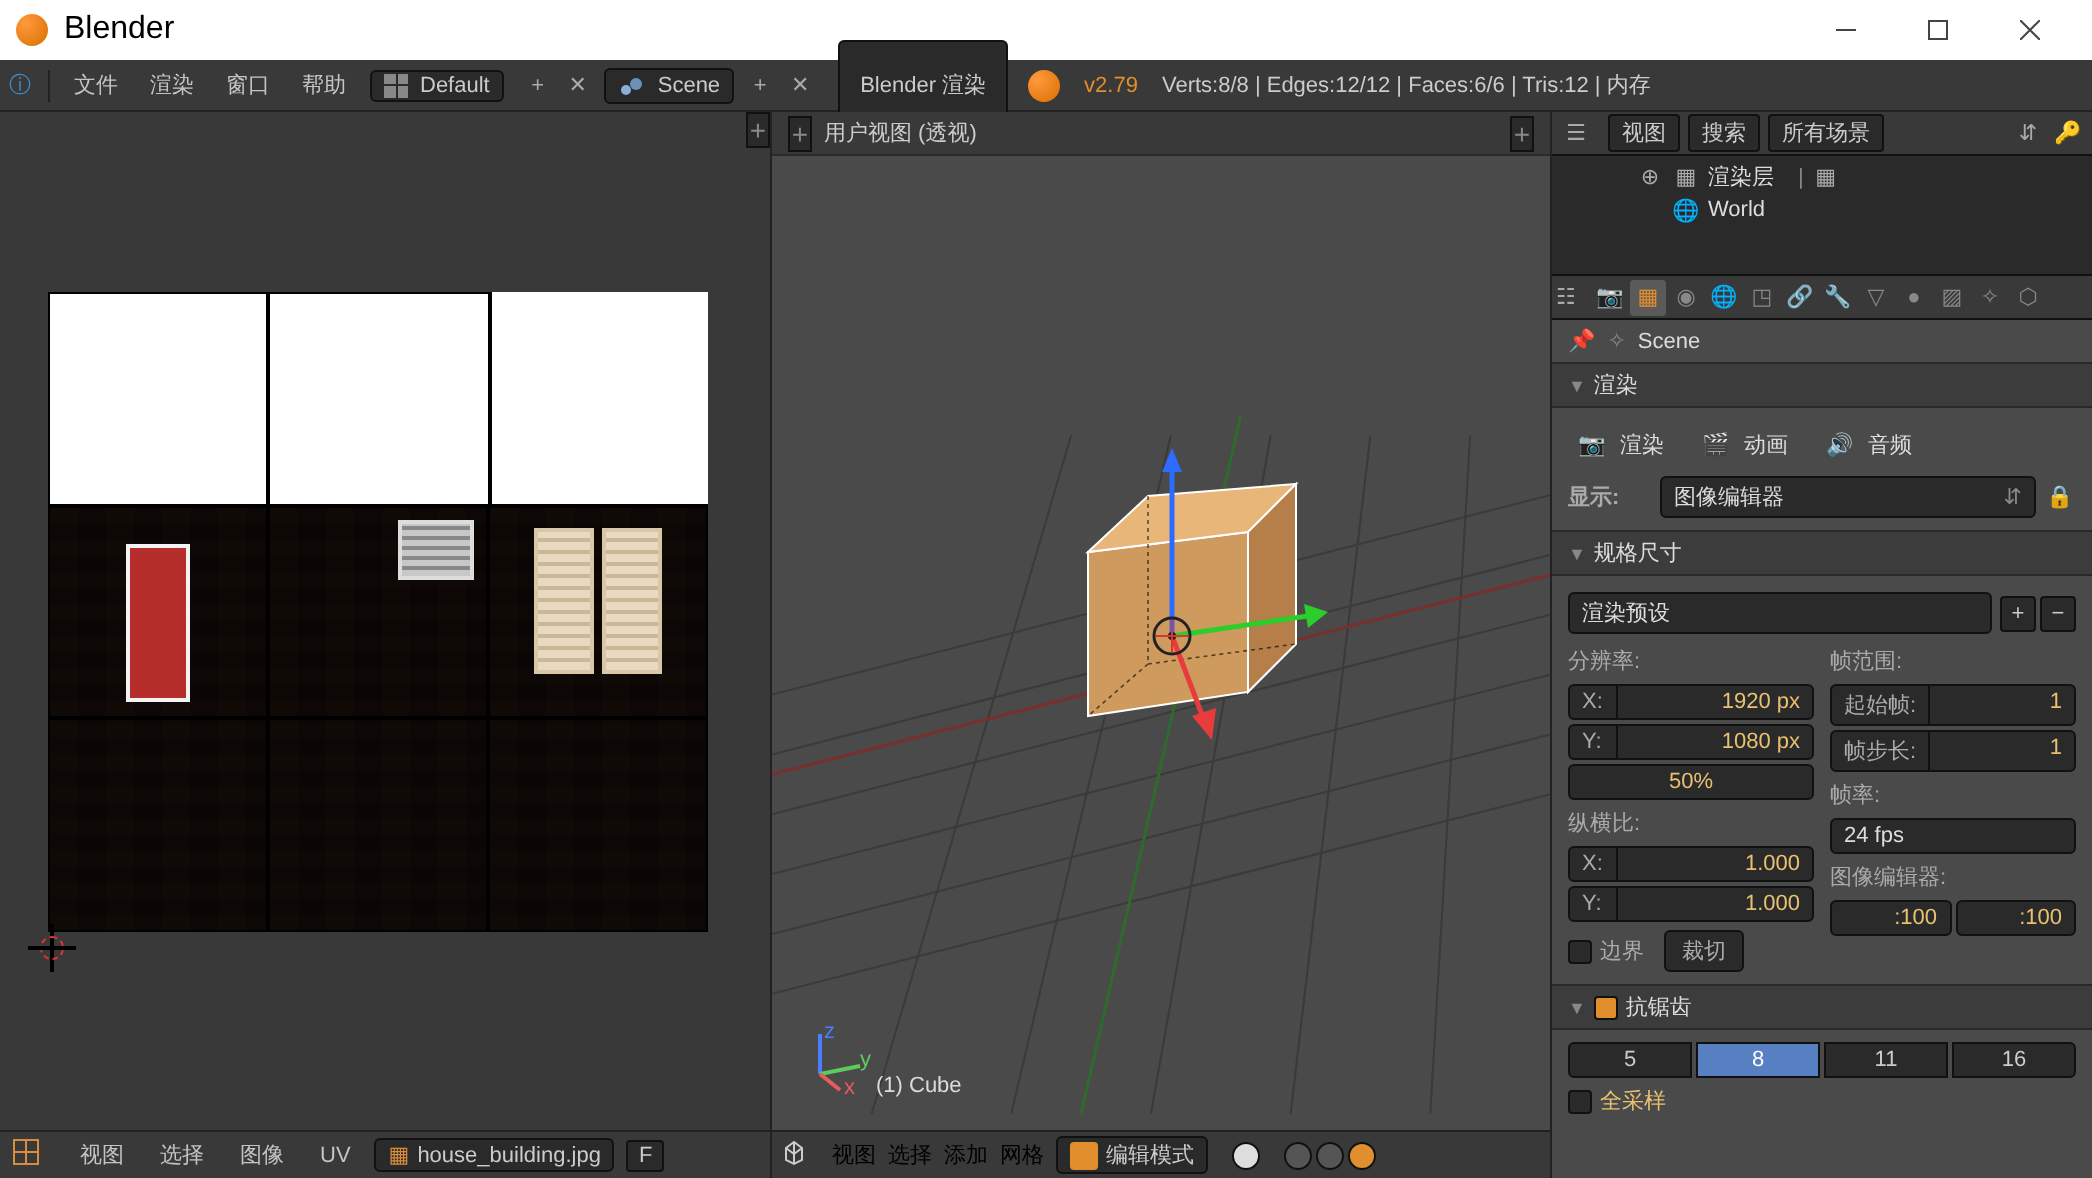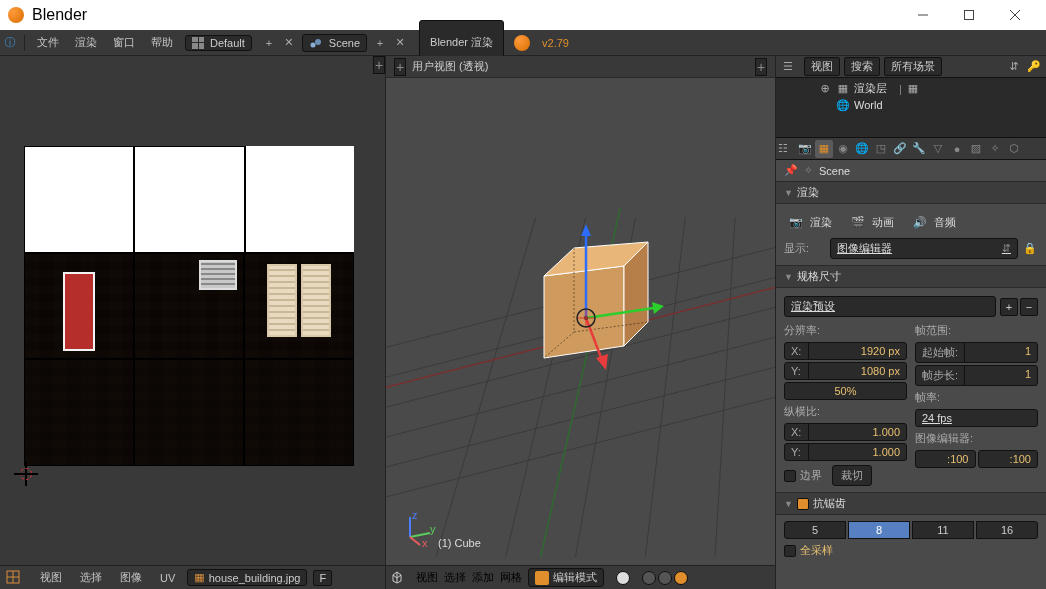--- a/index.html
+++ b/index.html
@@ -74,22 +74,22 @@
 .prop-tab.active { background:#5a5a5a; color:#e08f2c; }
 .prop-body { flex:1; overflow:hidden; background:#4a4a4a; }
 .prop-header { display:flex; align-items:center; padding:4px 8px; gap:6px; color:#ddd; background:#4a4a4a; }
 .panel-hdr { background:#3c3c3c; padding:3px 8px; color:#ddd; display:flex; align-items:center; gap:4px; border-top:1px solid #2a2a2a; border-bottom:1px solid #2a2a2a; }
 .panel-hdr .tri { color:#888; font-size:9px; }
 .panel-content { padding:4px 8px; background:#4a4a4a; }
 .btn-row { display:flex; gap:10px; padding:4px 0; }
 .action-btn { display:flex; align-items:center; gap:6px; color:#ddd; padding:2px 4px; }
 .action-btn .aico { width:16px; height:16px; display:flex; align-items:center; justify-content:center; }
 .field-row { display:flex; align-items:center; padding:2px 0; gap:4px; }
-.field-row .label { width:42px; color:#aaa; }
-.sel-field { flex:1; background:#2a2a2a; border:1px solid #111; border-radius:3px; padding:2px 6px; color:#ddd; display:flex; align-items:center; justify-content:space-between;text-decoration:underline; }
+.field-row .label { width:42px; color:#aaa;font-weight:bold; }
+.sel-field { flex:1; background:#2a2a2a; border:1px solid #111; border-radius:3px; padding:2px 6px; color:#ddd; display:flex; align-items:center; justify-content:space-between; }
 .preset-row { display:flex; align-items:center; gap:4px; margin:4px 0; }
 .preset-row .sel-field { flex:1; }
 .plus-x { display:flex; gap:2px; }
 .plus-x .pxb { width:18px; height:18px; background:#2a2a2a; border:1px solid #111; border-radius:2px; color:#ccc; display:flex; align-items:center; justify-content:center; }
 .two-col { display:flex; gap:8px; }
 .col { flex:1; }
 .col-title { color:#aaa; padding:2px 0; }
 .numfield { display:flex; background:#2a2a2a; border:1px solid #111; border-radius:3px; margin:2px 0; overflow:hidden; }
 .numfield .nf-label { padding:2px 6px; color:#aaa; border-right:1px solid #111; min-width:24px; }
 .numfield .nf-val { flex:1; padding:2px 6px; text-align:right; color:#e8c070; }
@@ -157,20 +157,21 @@
       </div>
     <span>Scene</span>
   </div>
   <div class="tri-controls" style="margin-left:0">
     <div class="ico">+</div>
     <div class="ico">✕</div>
   </div>
   <div class="engine-chip">Blender 渲染</div>
   <div style="width:16px;height:16px;border-radius:50%;background:radial-gradient(circle at 30% 30%,#ff9a3c,#d96f00);margin:0 4px"></div>
   <a class="version-link">v2.79</a>
+  <div class="stats">Verts:8/8 | Edges:12/12 | Faces:6/6 | Tris:12 | 内存</div>
 </div>
 
 <div class="workarea">
 
   <div class="panel panel-left">
     <div class="uv-body">
       <div class="shelf-handle" style="right:0">+</div>
       <div class="uv-img">
         <div class="row">
           <div class="cell white"></div>

